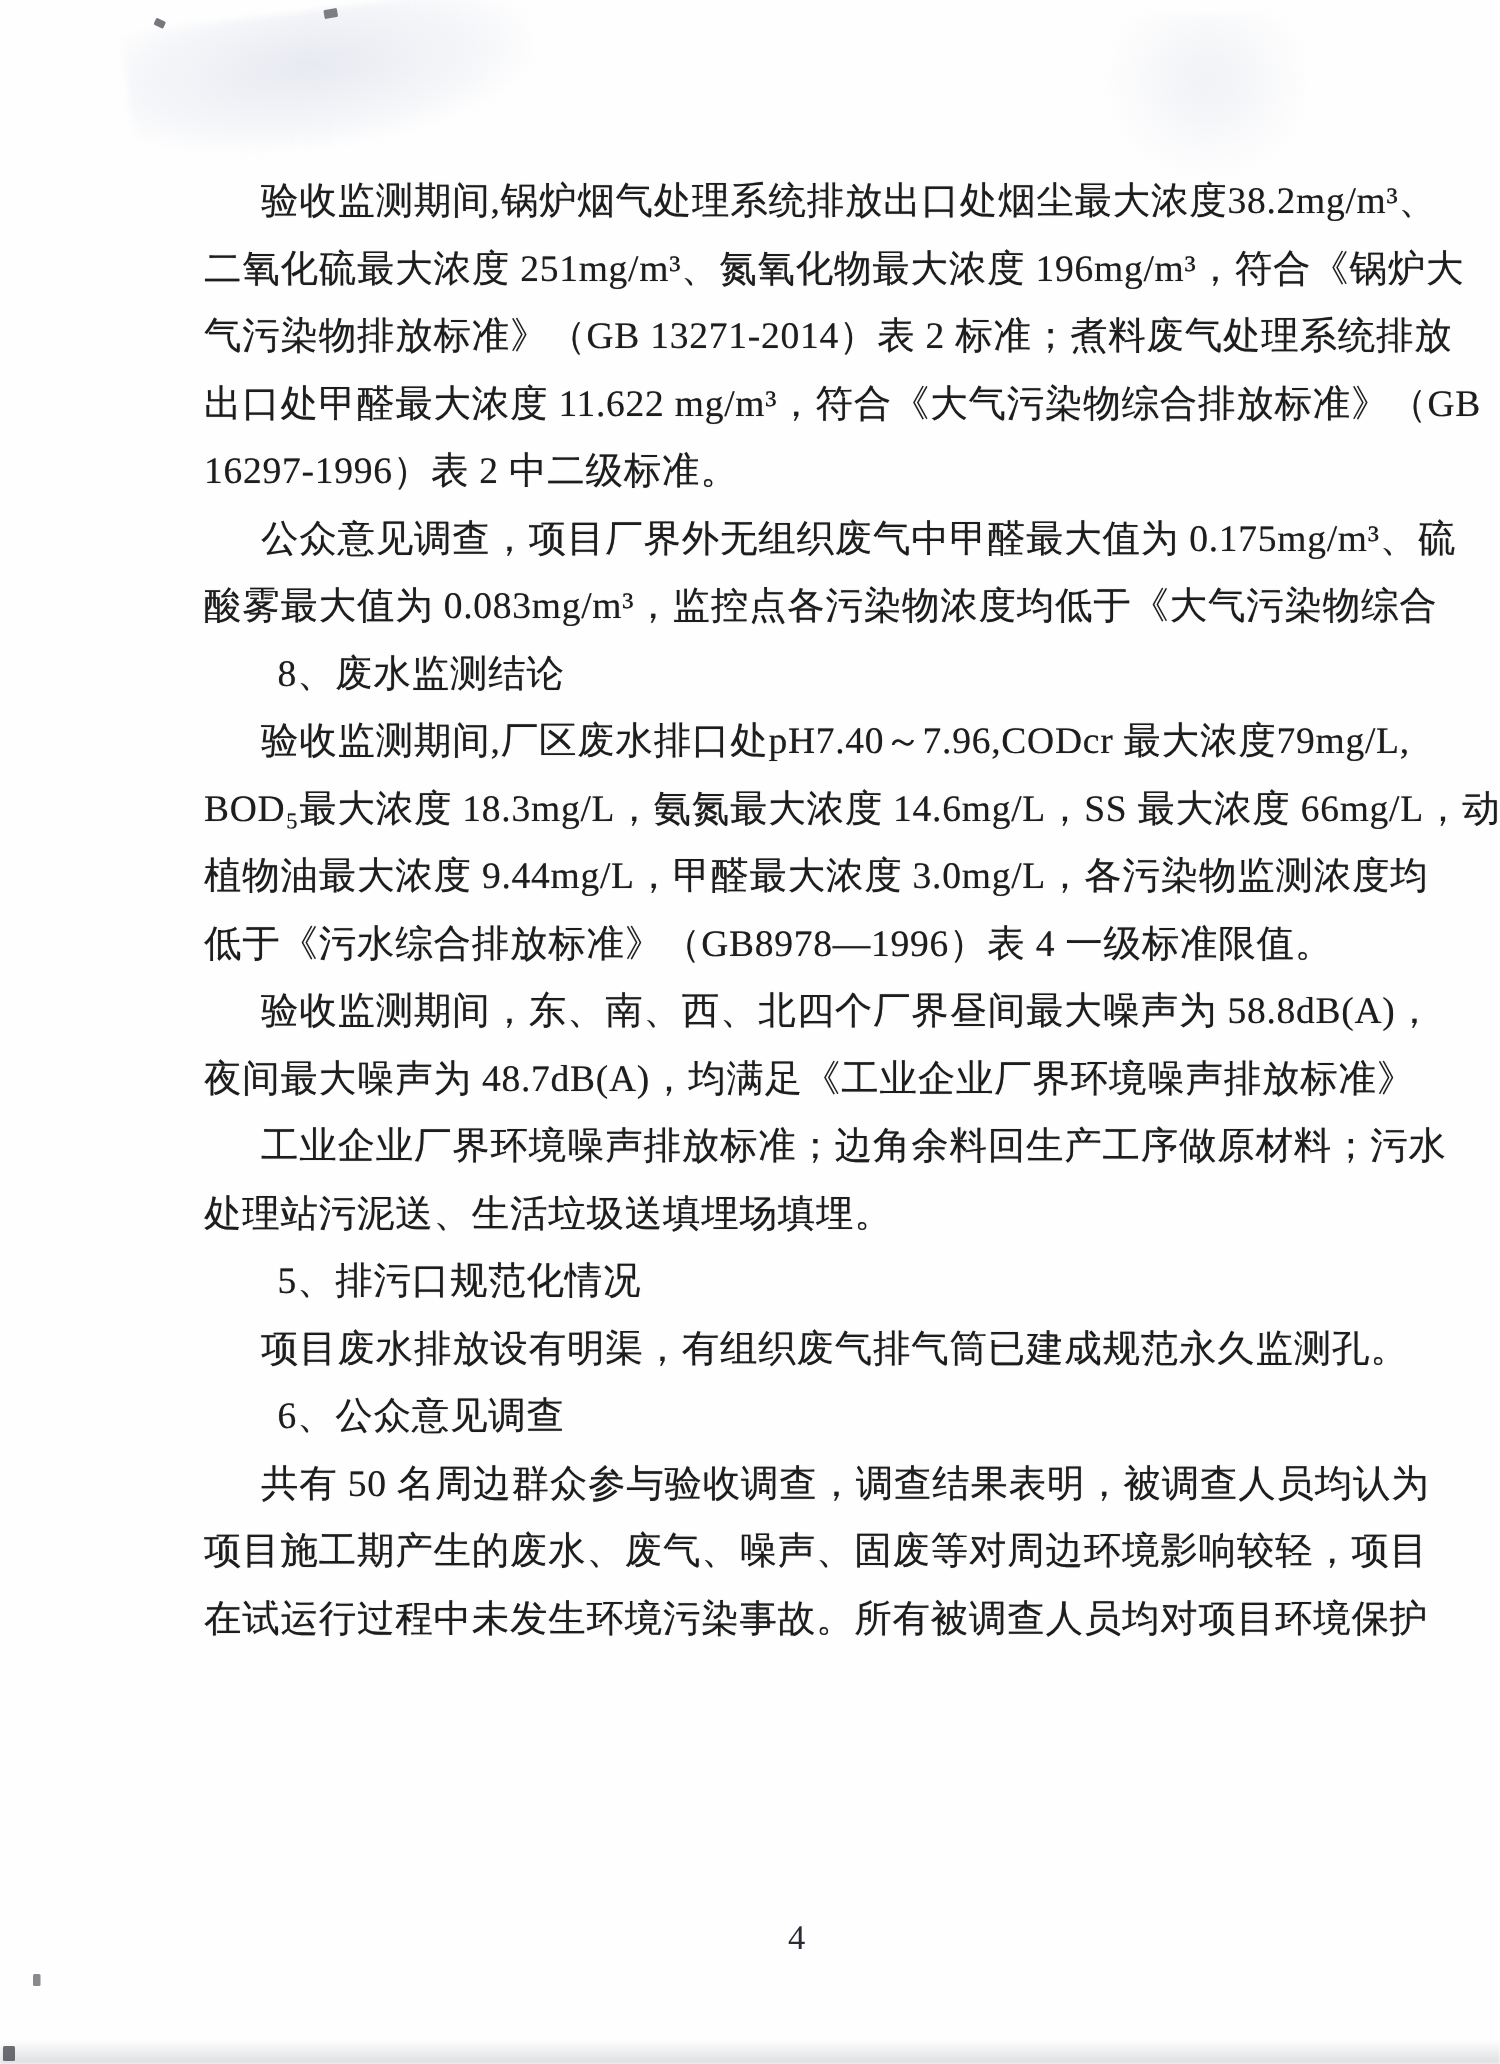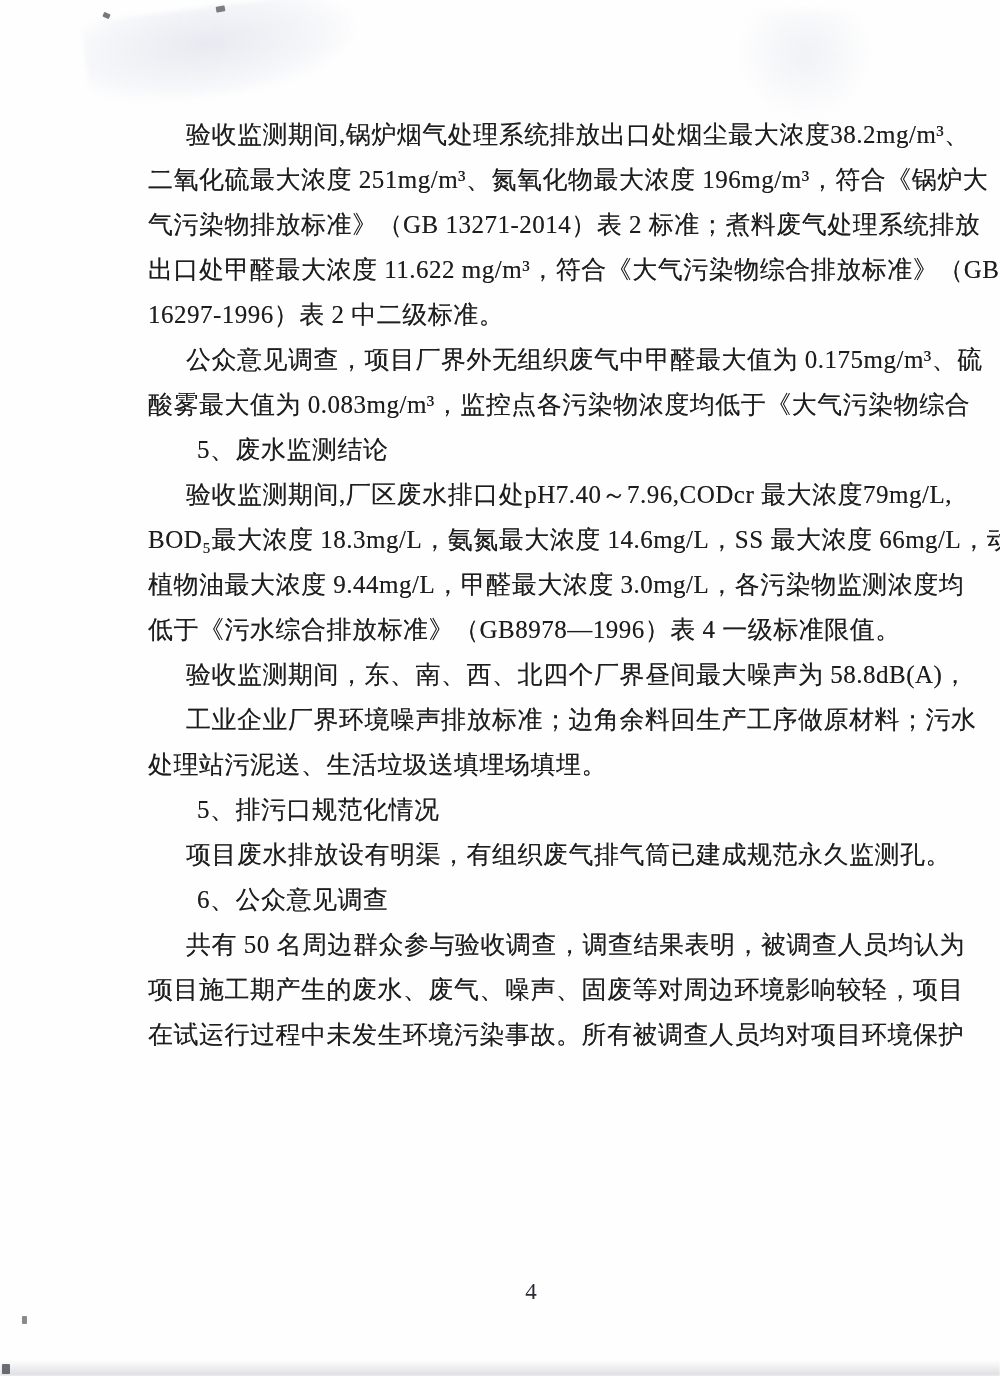--- a/index.html
+++ b/index.html
@@ -10,21 +10,21 @@
   .page {
     position: relative;
     width: 1000px;
     height: 1376px;
     background: #fefefe;
     overflow: hidden;
     font-family: "Liberation Serif", "DejaVu Serif", serif;
   }
   .content {
     position: absolute;
-    left: 148px;
+    left: 136px;
     top: 112px;
     width: 766px;
     color: #1d1d1d;
   }
   .line {
     height: 45px;
     line-height: 45px;
     font-size: 25px;
     letter-spacing: 0.5px;
     white-space: nowrap;
@@ -87,29 +87,30 @@
 
     <div class="line ind">验收监测期间,锅炉烟气处理系统排放出口处烟尘最大浓度38.2mg/m³、</div>
     <div class="line">二氧化硫最大浓度 251mg/m³、氮氧化物最大浓度 196mg/m³，符合《锅炉大</div>
     <div class="line">气污染物排放标准》（GB 13271-2014）表 2 标准；煮料废气处理系统排放</div>
     <div class="line">出口处甲醛最大浓度 11.622 mg/m³，符合《大气污染物综合排放标准》（GB</div>
     <div class="line">16297-1996）表 2 中二级标准。</div>
 
     <div class="line ind">公众意见调查，项目厂界外无组织废气中甲醛最大值为 0.175mg/m³、硫</div>
     <div class="line">酸雾最大值为 0.083mg/m³，监控点各污染物浓度均低于《大气污染物综合</div>
 
-    <div class="line h-ind">5、废水监测结论</div>
+    <div class="line h-ind">8、废水监测结论</div>
 
     <div class="line ind">验收监测期间,厂区废水排口处pH7.40～7.96,CODcr 最大浓度79mg/L,</div>
     <div class="line">BOD₅最大浓度 18.3mg/L，氨氮最大浓度 14.6mg/L，SS 最大浓度 66mg/L，动</div>
     <div class="line">植物油最大浓度 9.44mg/L，甲醛最大浓度 3.0mg/L，各污染物监测浓度均</div>
     <div class="line">低于《污水综合排放标准》（GB8978—1996）表 4 一级标准限值。</div>
 
 
     <div class="line ind">验收监测期间，东、南、西、北四个厂界昼间最大噪声为 58.8dB(A)，</div>
+    <div class="line">夜间最大噪声为 48.7dB(A)，均满足《工业企业厂界环境噪声排放标准》</div>
 
 
     <div class="line ind">工业企业厂界环境噪声排放标准；边角余料回生产工序做原材料；污水</div>
     <div class="line">处理站污泥送、生活垃圾送填埋场填埋。</div>
 
     <div class="line h-ind">5、排污口规范化情况</div>
 
     <div class="line ind">项目废水排放设有明渠，有组织废气排气筒已建成规范永久监测孔。</div>
 
     <div class="line h-ind">6、公众意见调查</div>

